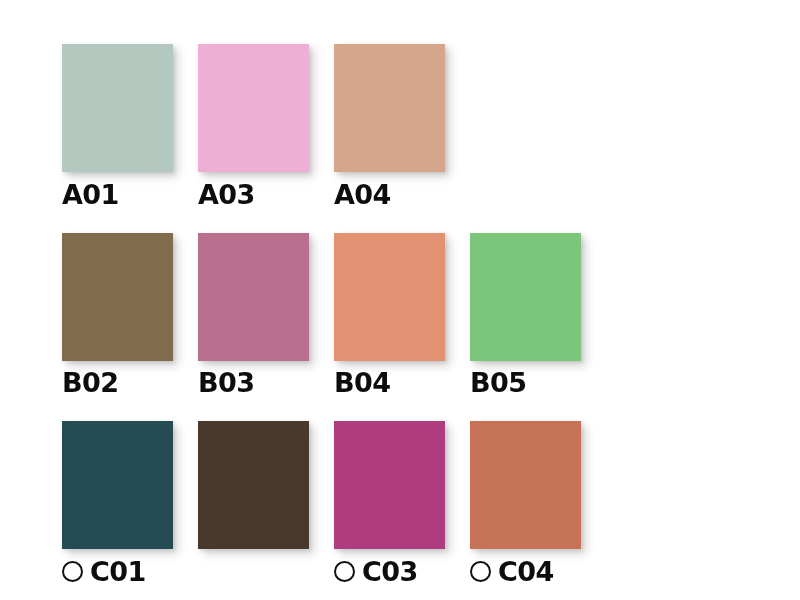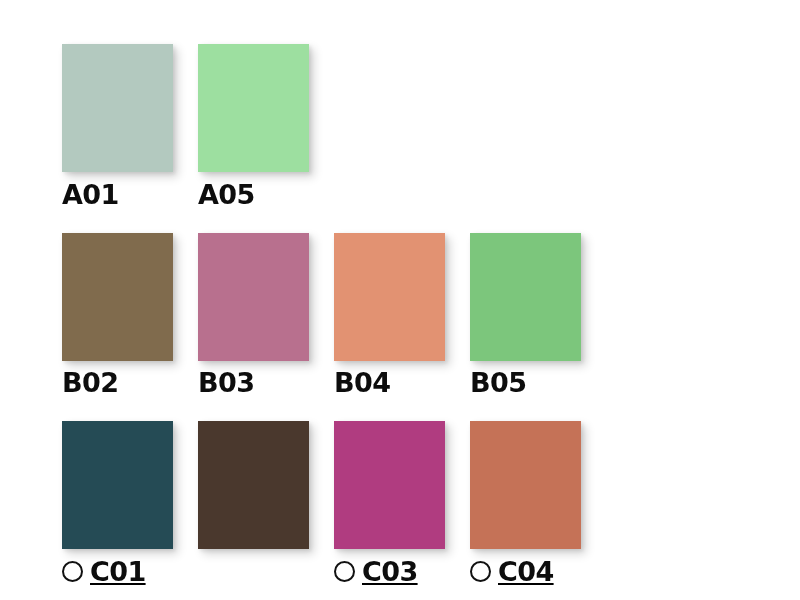--- a/index.html
+++ b/index.html
@@ -30,21 +30,20 @@
   .swatch-row {
     display: flex;
     flex-direction: row;
     align-items: flex-start;
     height: 190px;
     padding-left: 62px;
     box-sizing: border-box;
   }
   .swatch-row.row-c {
     height: 180px;
-    text-decoration: underline;
   }
 
   .swatch-cell {
     width: 136px;
     display: flex;
     flex-direction: column;
     align-items: flex-start;
   }
 
   .swatch-chip {
@@ -90,23 +89,29 @@
 
 <div id="swatch-grid">
     <div class="swatch-row">
       <div class="swatch-cell">
         <div class="swatch-chip" style="background: rgb(179, 201, 191);"></div>
         <div class="swatch-label-line">
           <span class="swatch-label">A01</span>
         </div>
       </div>
       <div class="swatch-cell">
-        <div class="swatch-chip" style="background: rgb(157, 223, 160);"></div>
+        <div class="swatch-chip" style="background: rgb(239, 175, 212);"></div>
         <div class="swatch-label-line">
-          <span class="swatch-label">A05</span>
+          <span class="swatch-label">A03</span>
+        </div>
+      </div>
+      <div class="swatch-cell">
+        <div class="swatch-chip" style="background: rgb(213, 166, 140);"></div>
+        <div class="swatch-label-line">
+          <span class="swatch-label">A04</span>
         </div>
       </div>
     </div>
     <div class="swatch-row">
       <div class="swatch-cell">
         <div class="swatch-chip" style="background: rgb(128, 107, 77);"></div>
         <div class="swatch-label-line">
           <span class="swatch-label">B02</span>
         </div>
       </div>

